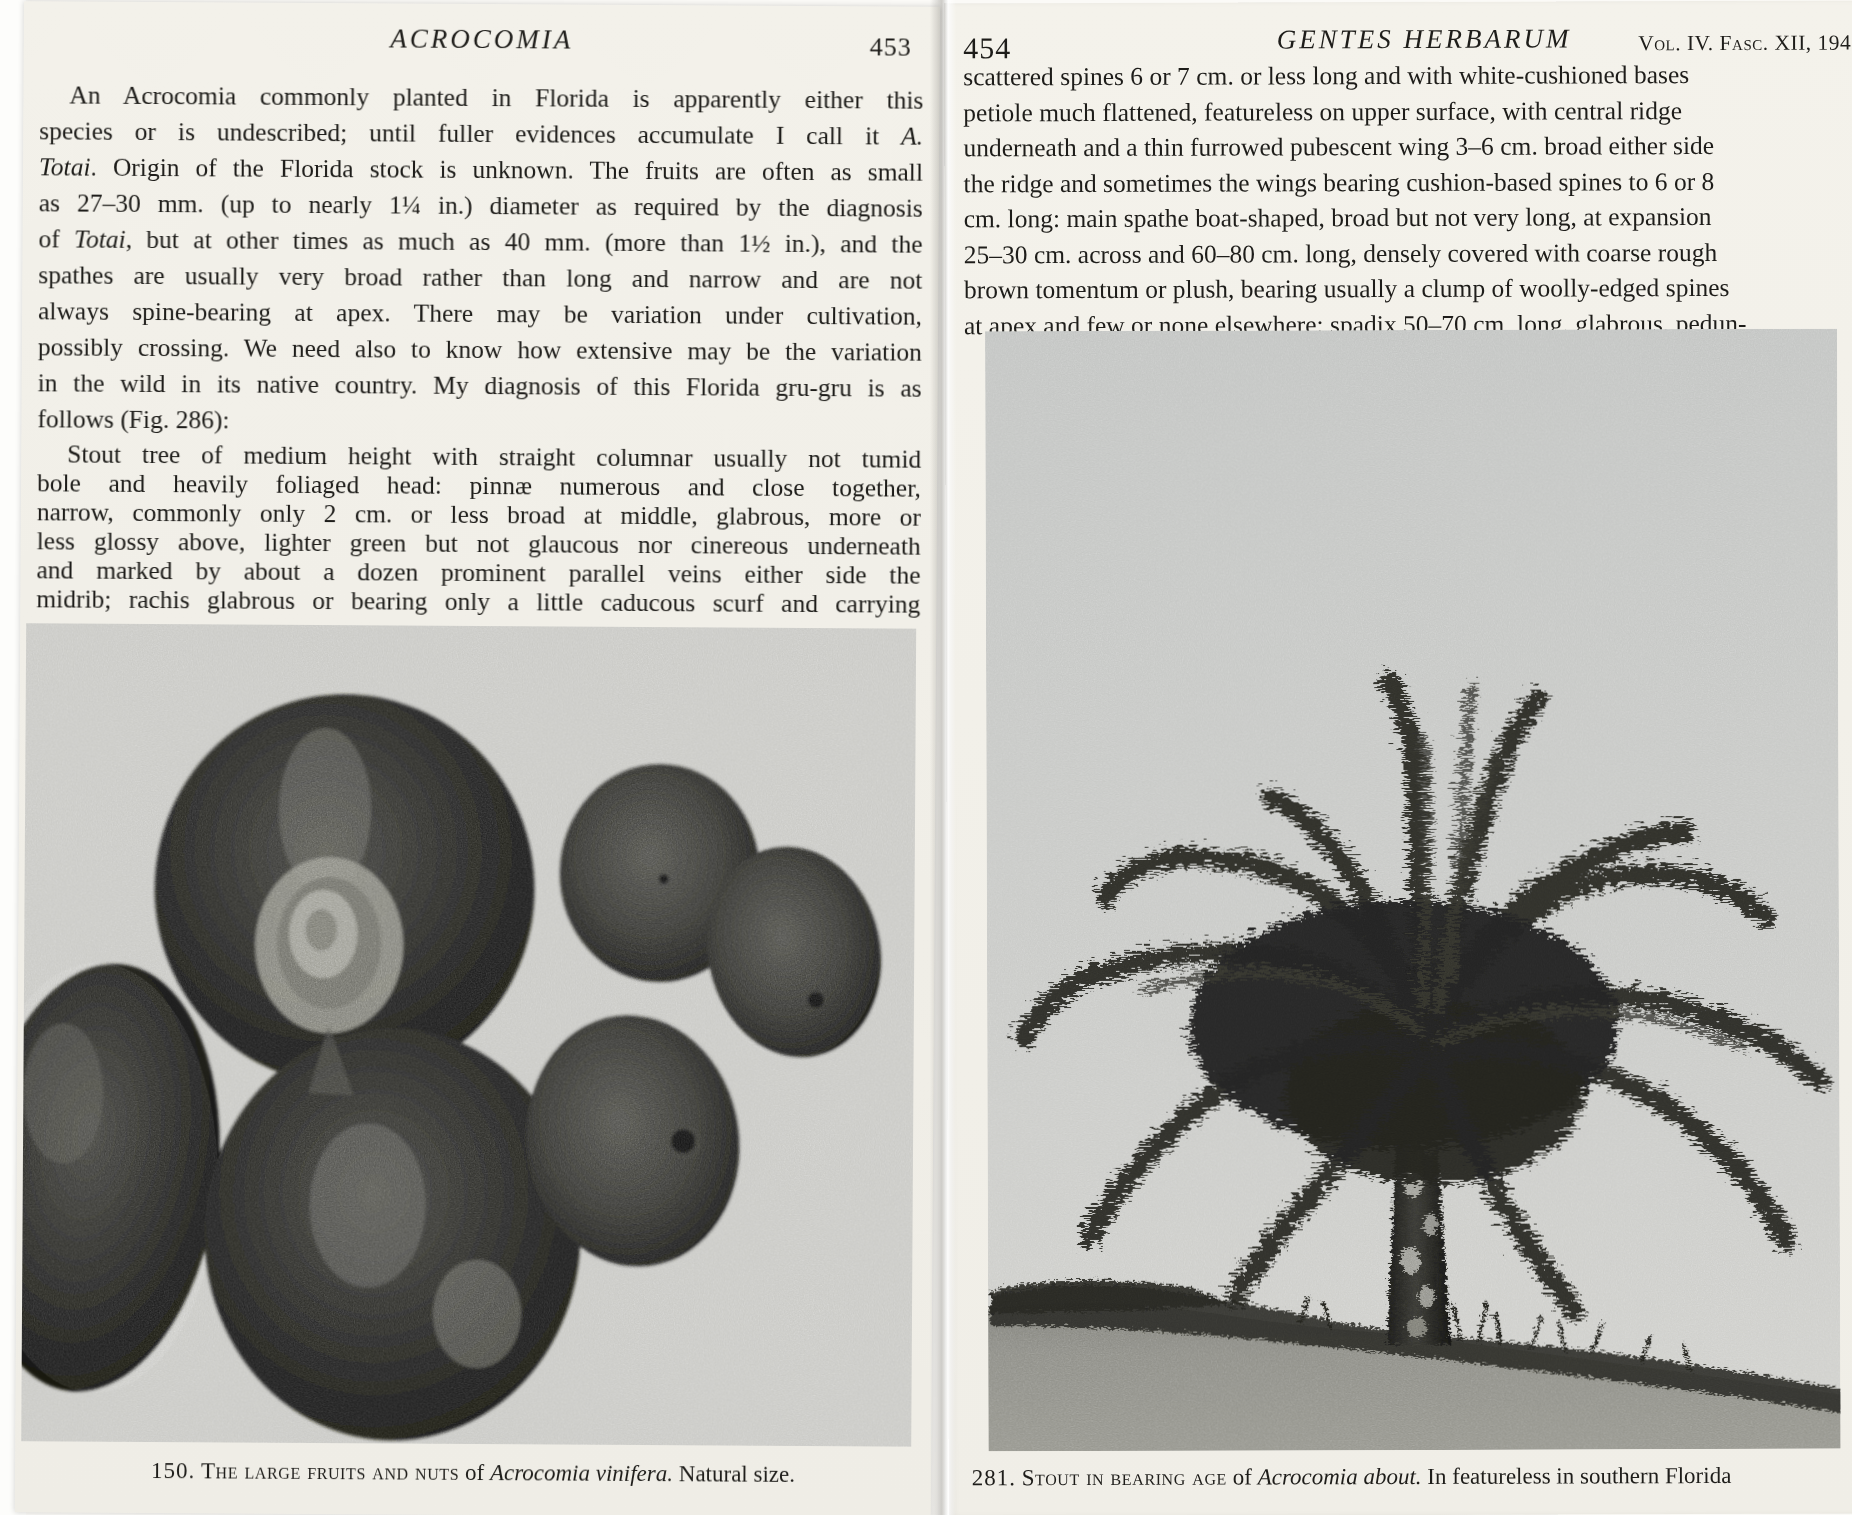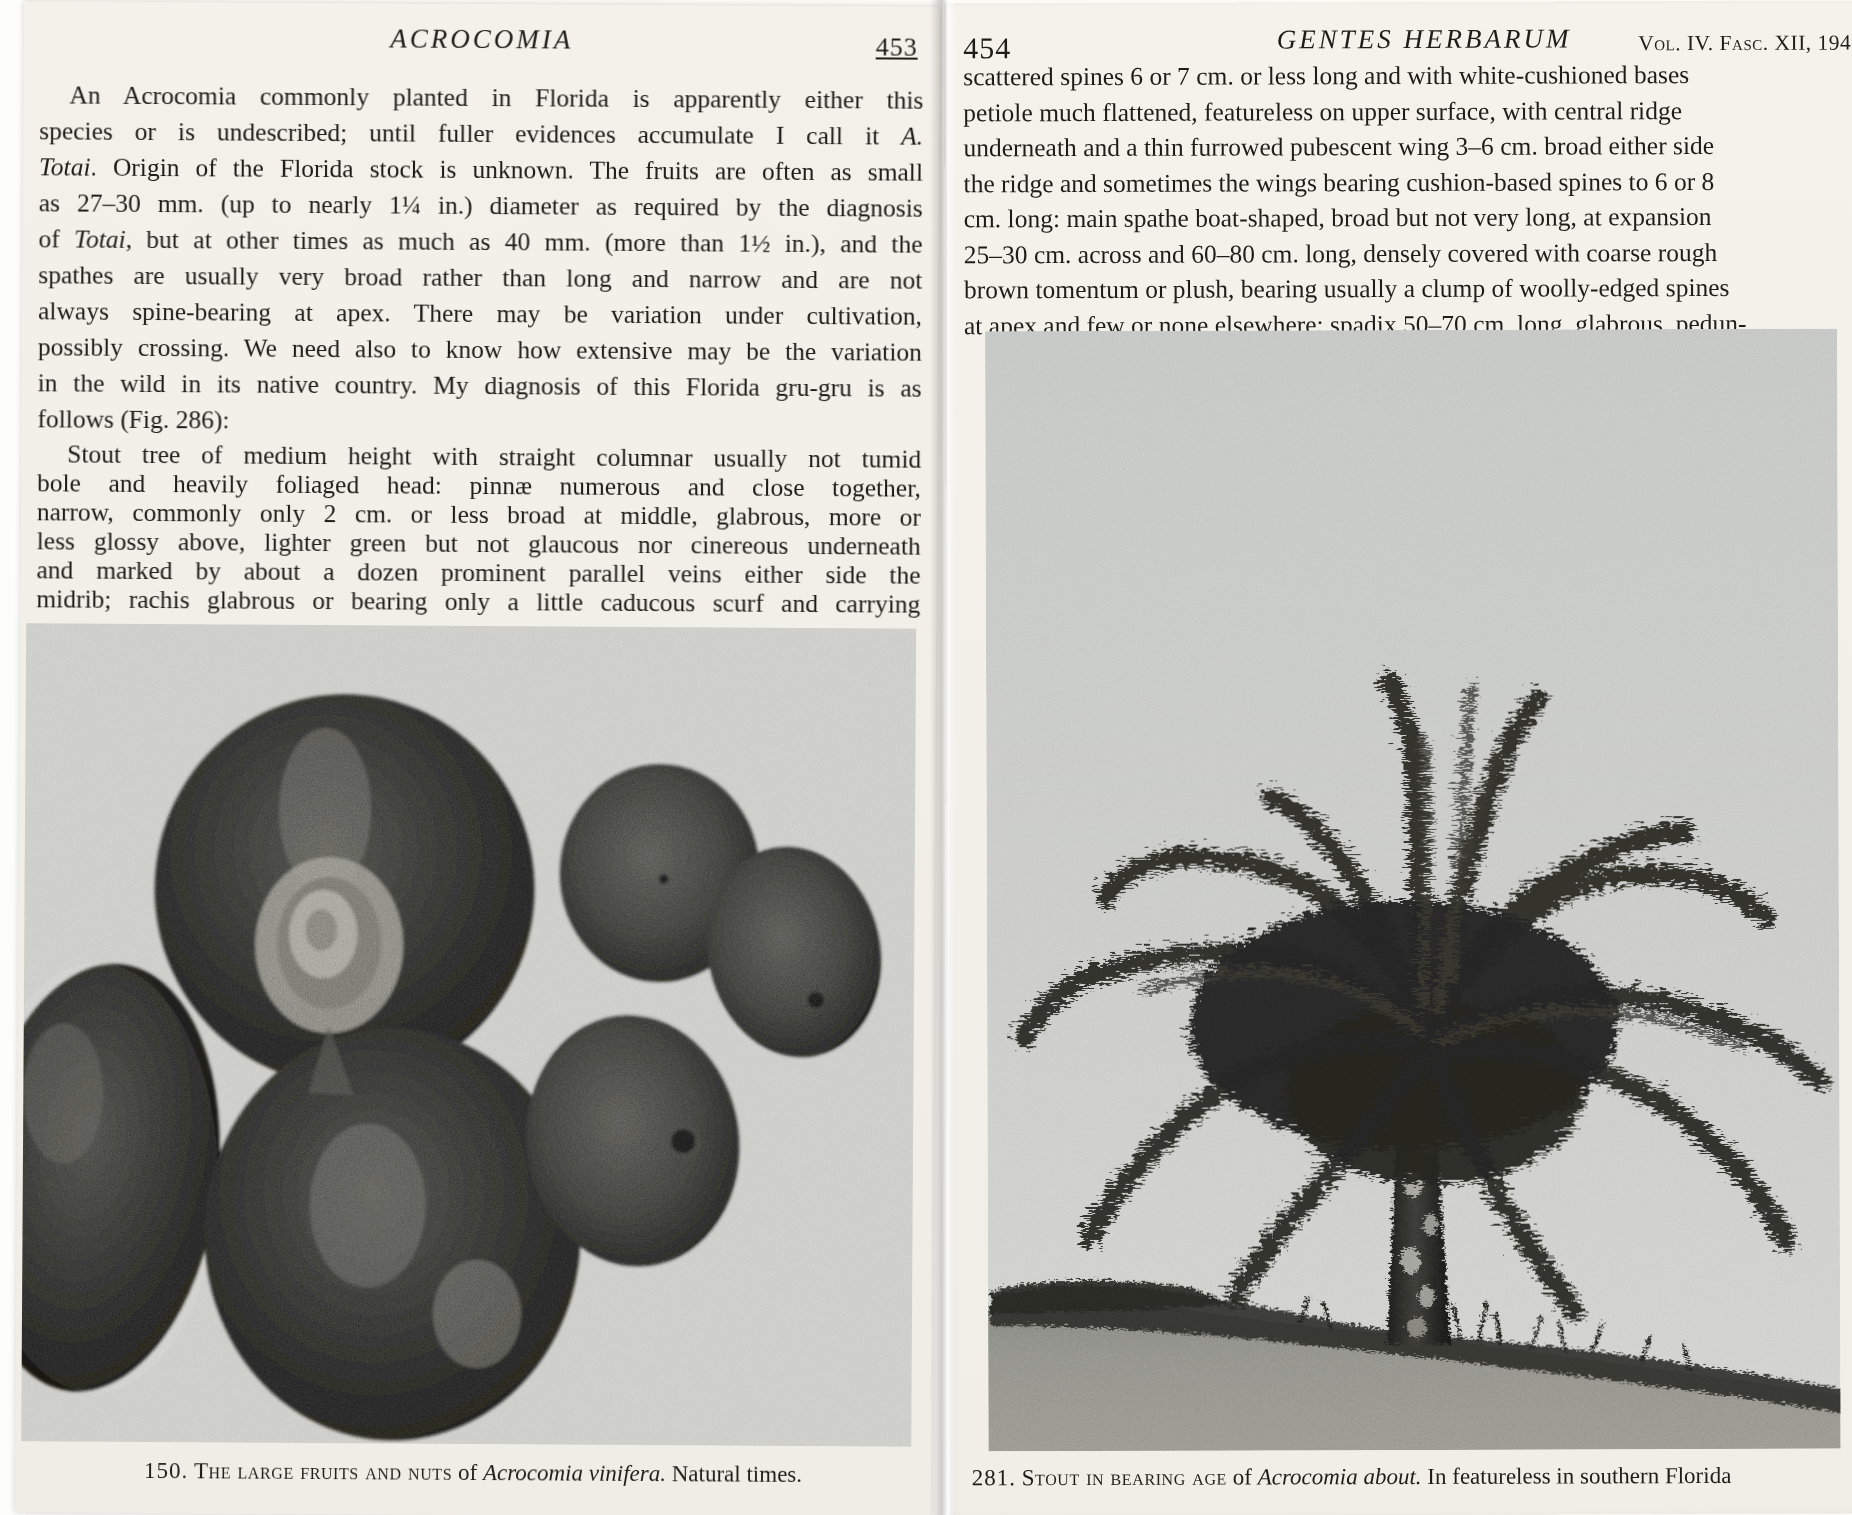--- a/index.html
+++ b/index.html
@@ -35,21 +35,21 @@
   .edge-strip-left{
     position:absolute;left:0;top:0;width:26px;height:1515px;
     background:#fdfdfb;z-index:0;
   }
   
   .running-head{position:absolute;left:16px;width:884px;top:20px;height:42px;}
   .head-title{
     display:block;text-align:center;
     font-style:italic;font-size:27px;letter-spacing:3px;
   }
-  .head-pageno-right{position:absolute;right:6px;top:6px;font-size:26px;letter-spacing:1px;text-decoration:underline;}
+  .head-pageno-right{position:absolute;right:12px;top:6px;font-size:26px;letter-spacing:1px;}
   .head-pageno-left{position:absolute;left:19px;top:28px;font-size:30px;letter-spacing:1px;}
   #page-right .head-title{
     position:absolute;left:330px;width:300px;top:22px;text-align:center;
   }
   .head-volume{
     position:absolute;left:694px;top:30px;
     font-variant:small-caps;font-size:21.5px;letter-spacing:.5px;white-space:nowrap;
   }
   
   .textcol{position:absolute;left:16px;width:884px;font-size:25.5px;line-height:36px;}
@@ -166,21 +166,21 @@
 
     <rect x="0" y="0" width="890" height="818" filter="url(#lnoise)" style="mix-blend-mode:overlay" opacity=".5"></rect>
     <rect x="0" y="0" width="890" height="818" filter="url(#lnoise)" clip-path="url(#fruitClip)" style="mix-blend-mode:screen" opacity=".22"></rect>
   </svg>
 
   <div class="caption" id="caption-left">
     <span class="cap-num">150.</span>
     <span class="cap-sc">The large fruits and nuts</span>
     <span>of</span>
     <span class="cap-species">Acrocomia vinifera.</span>
-    <span>Natural times.</span>
+    <span>Natural size.</span>
   </div>
 </div>
 
 <div class="page" id="page-right">
 
   <div>
     <span class="head-pageno-left">454</span>
     <span class="head-title">GENTES HERBARUM</span>
     <span class="head-volume">Vol. IV. Fasc. XII, 1941</span>
   </div>

